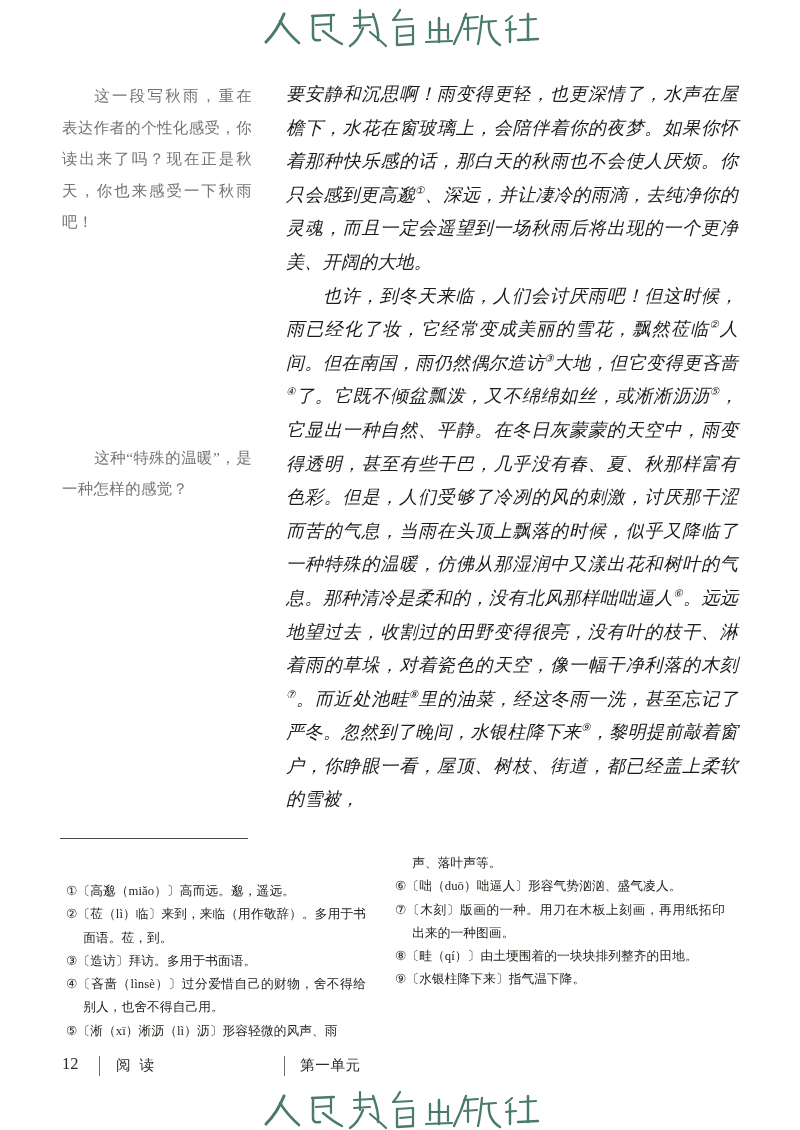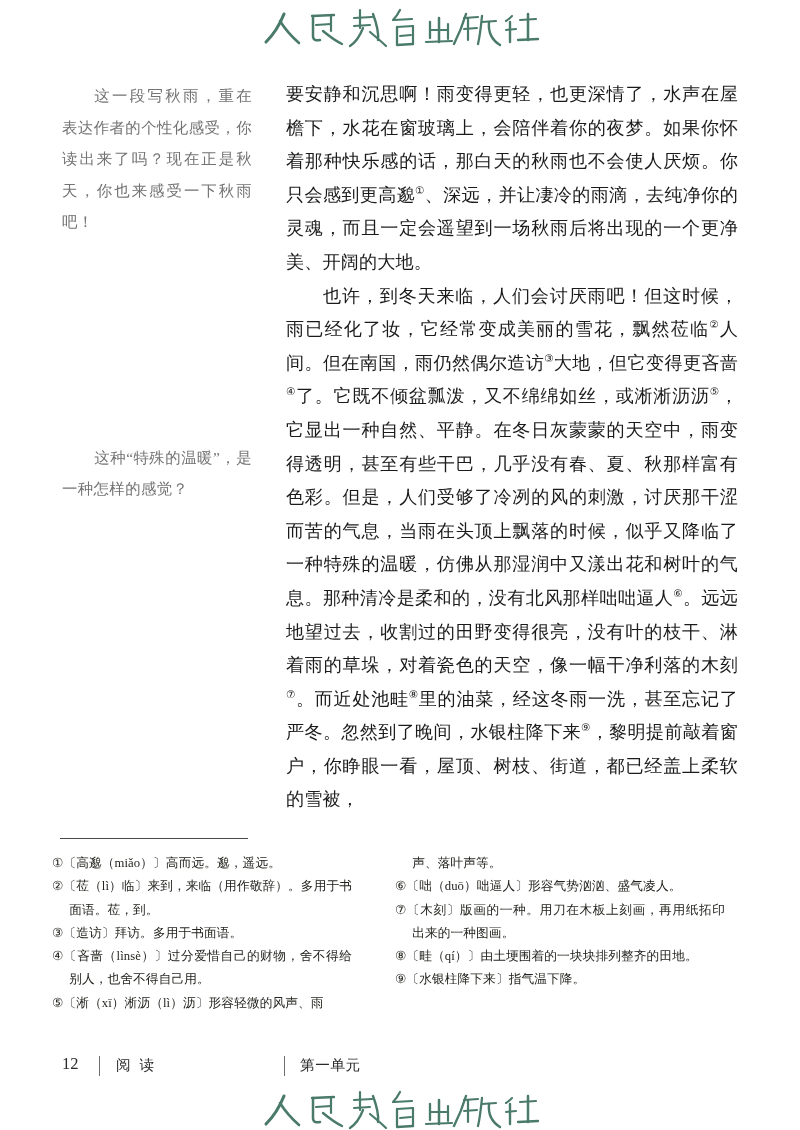--- a/index.html
+++ b/index.html
@@ -72,20 +72,21 @@
     width: 452px;
   }
   .bodypara {
     font-size: 18.1px;
     line-height: 33.6px;
     color: #1b1b1b;
     text-align: justify;
     text-justify: inter-character;
     letter-spacing: 0.15px;
     margin: 0;
+    font-style: italic;
   }
   .bodypara + .bodypara { margin-top: 0px; }
   .bodypara .ind { padding-left: 2.05em; }
 
   sup.fn {
     font-size: 0.58em;
     vertical-align: super;
     line-height: 0;
     letter-spacing: 0;
   }
@@ -109,21 +110,21 @@
     height: 180px;
   }
   .fn-col {
     position: absolute;
     top: 0;
     font-size: 12.7px;
     line-height: 23.3px;
     color: #24241f;
     letter-spacing: 0.1px;
   }
-  .fn-col-left { left: 52px; width: 300px; }
+  .fn-col-left { left: 66px; width: 300px; margin-top: 28px; }
   .fn-col-right { left: 395px; width: 330px; }
 
   .fn-item {
     display: block;
     text-align: justify;
     text-justify: inter-character;
     text-indent: -1.35em;
     padding-left: 1.35em;
   }
   .fn-item.cont {

